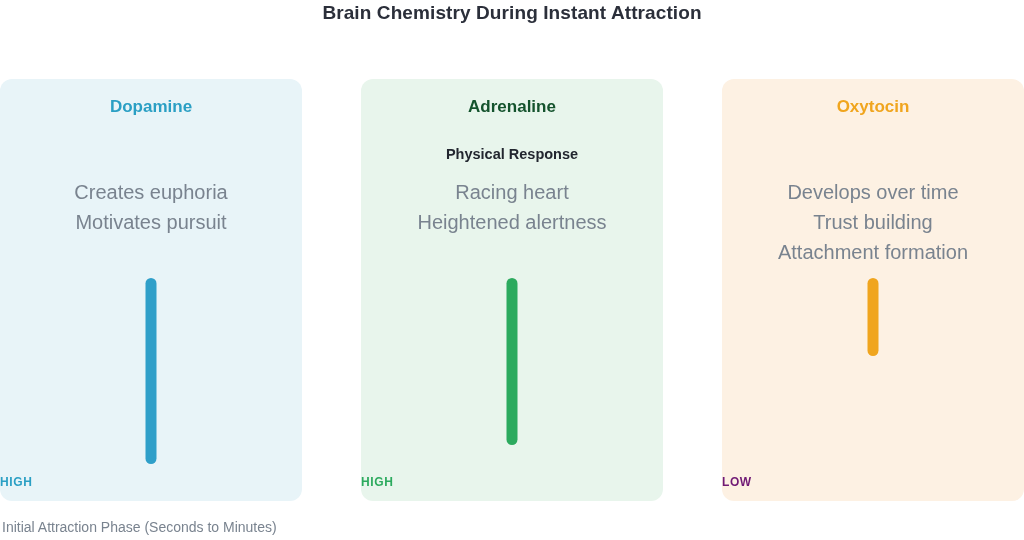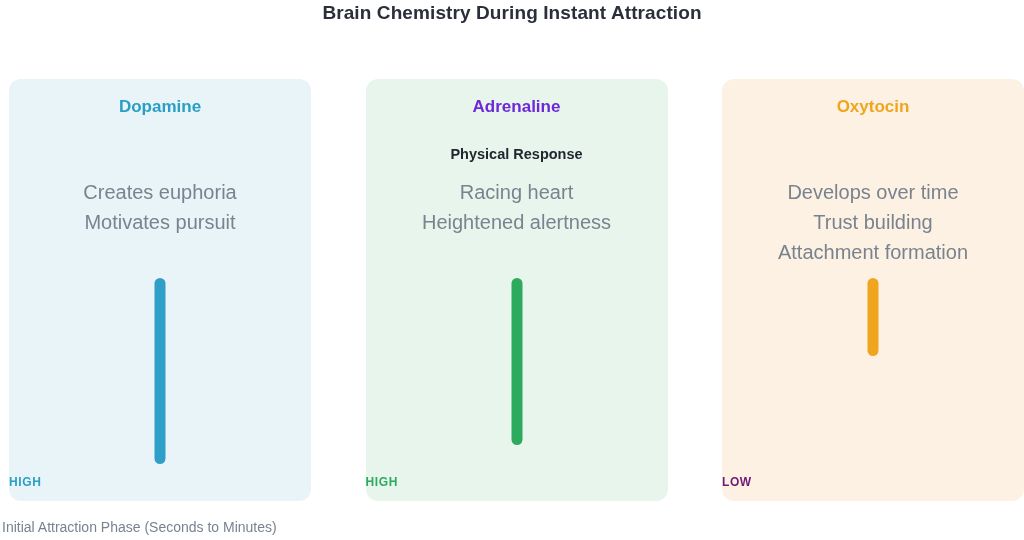--- a/index.html
+++ b/index.html
@@ -42,35 +42,35 @@
     justify-content: space-between;
   }
 
   .card {
     width: 302px;
     height: 422px;
     border-radius: 12px;
     position: relative;
     box-sizing: border-box;
   }
-  .card--dopamine   { background: #e8f4f8; margin-left: 9px; }
+  .card--dopamine   { background: #e8f4f8; }
   .card--adrenaline { background: #e8f5ec; }
   .card--oxytocin   { background: #fdf1e3; }
 
   .card-title {
     position: absolute;
     top: 18px;
     left: 0;
     width: 100%;
     text-align: center;
     font-size: 17px;
     font-weight: bold;
   }
   .card-title--dopamine   { color: #2a9fc4; }
-  .card-title--adrenaline { color: #6d28d9; }
+  .card-title--adrenaline { color: #14532d; }
   .card-title--oxytocin   { color: #f0a51e; }
 
   .card-subtitle {
     position: absolute;
     top: 67px;
     left: 0;
     width: 100%;
     text-align: center;
     font-size: 14.5px;
     font-weight: bold;

